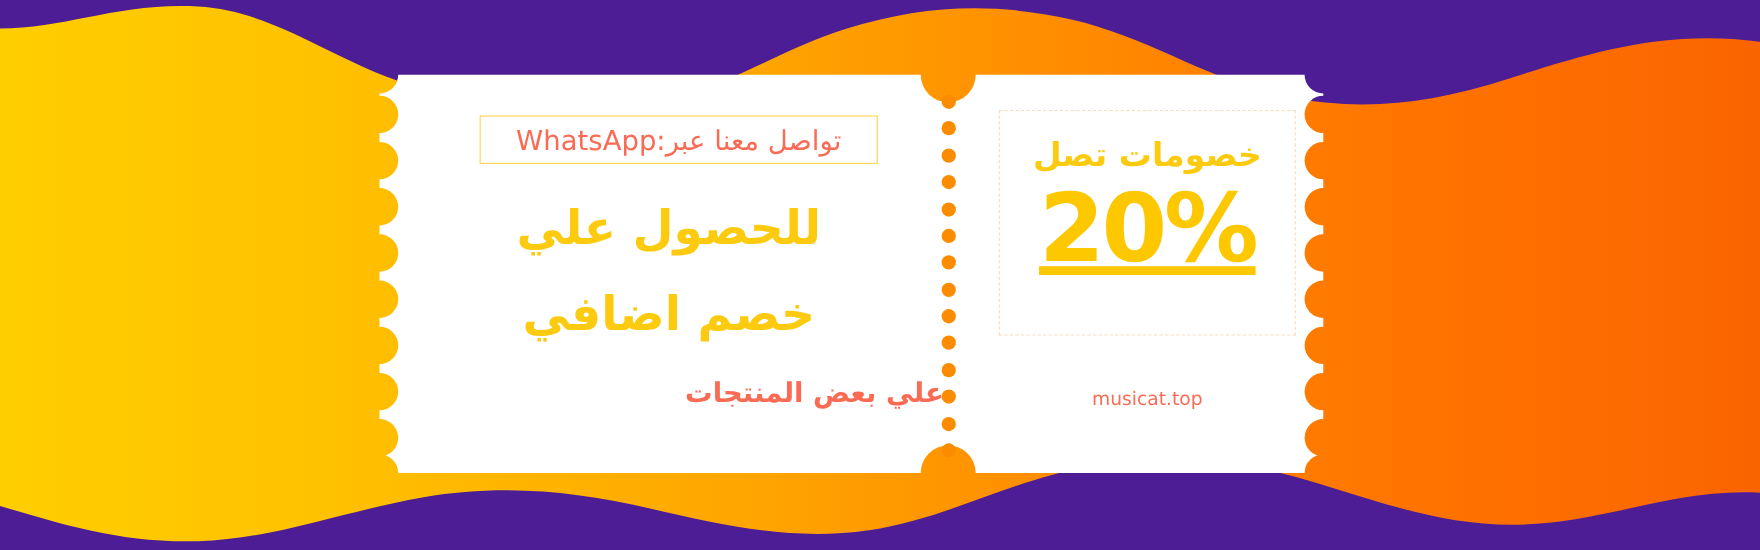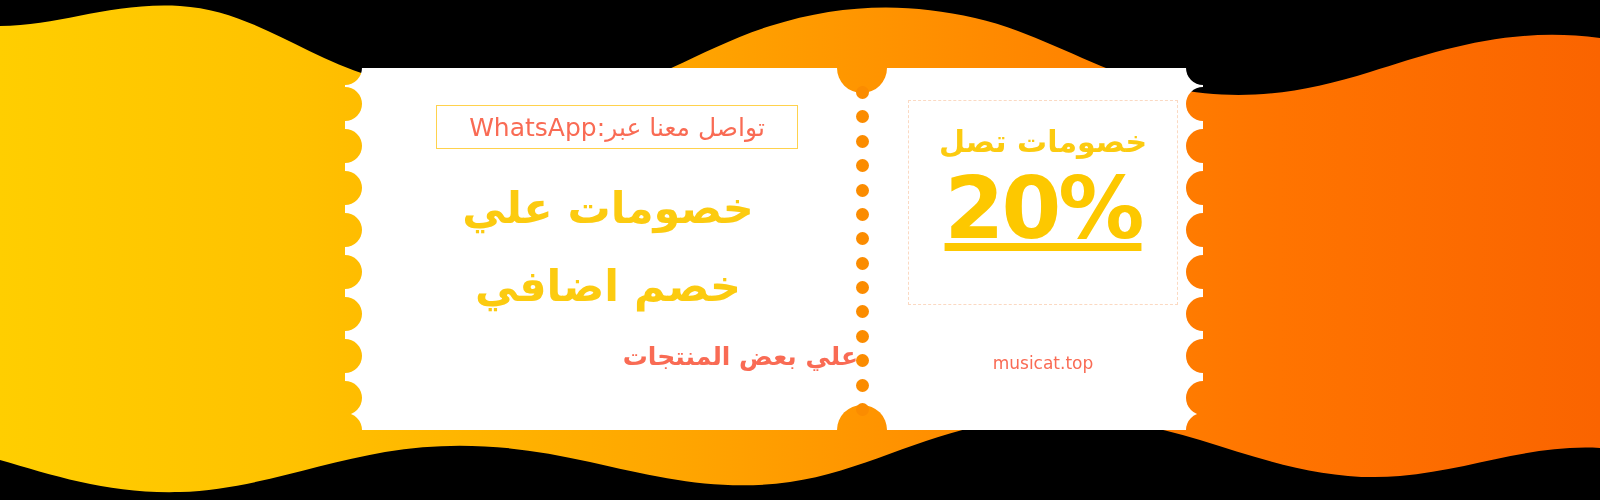--- a/index.html
+++ b/index.html
@@ -11,21 +11,21 @@
   body {
     font-family: "DejaVu Sans", "Liberation Sans", sans-serif;
   }
 
   
   #banner {
     position: relative;
     width: 1600px;
     height: 500px;
     overflow: hidden;
-    background: #000000;
+    background: #4c1d95;
   }
 
   
   #backdrop {
     position: absolute;
     inset: 0;
     width: 1600px;
     height: 500px;
     display: block;
   }
@@ -282,21 +282,21 @@
     </div>
 
     <div id="ticket-content">
 
       <div id="main-panel">
 
         <div id="whatsapp-box">
           <span id="whatsapp-text">تواصل معنا عبر:WhatsApp</span>
         </div>
 
-        <div class="headline" id="headline-1">خصومات علي</div>
+        <div class="headline" id="headline-1">للحصول علي</div>
 
         <div class="headline" id="headline-2">خصم اضافي</div>
 
         <div id="subline">علي بعض المنتجات</div>
       </div>
 
       <div id="stub-panel">
 
         <div id="stub-box">
           <div id="stub-headline">خصومات تصل</div>

